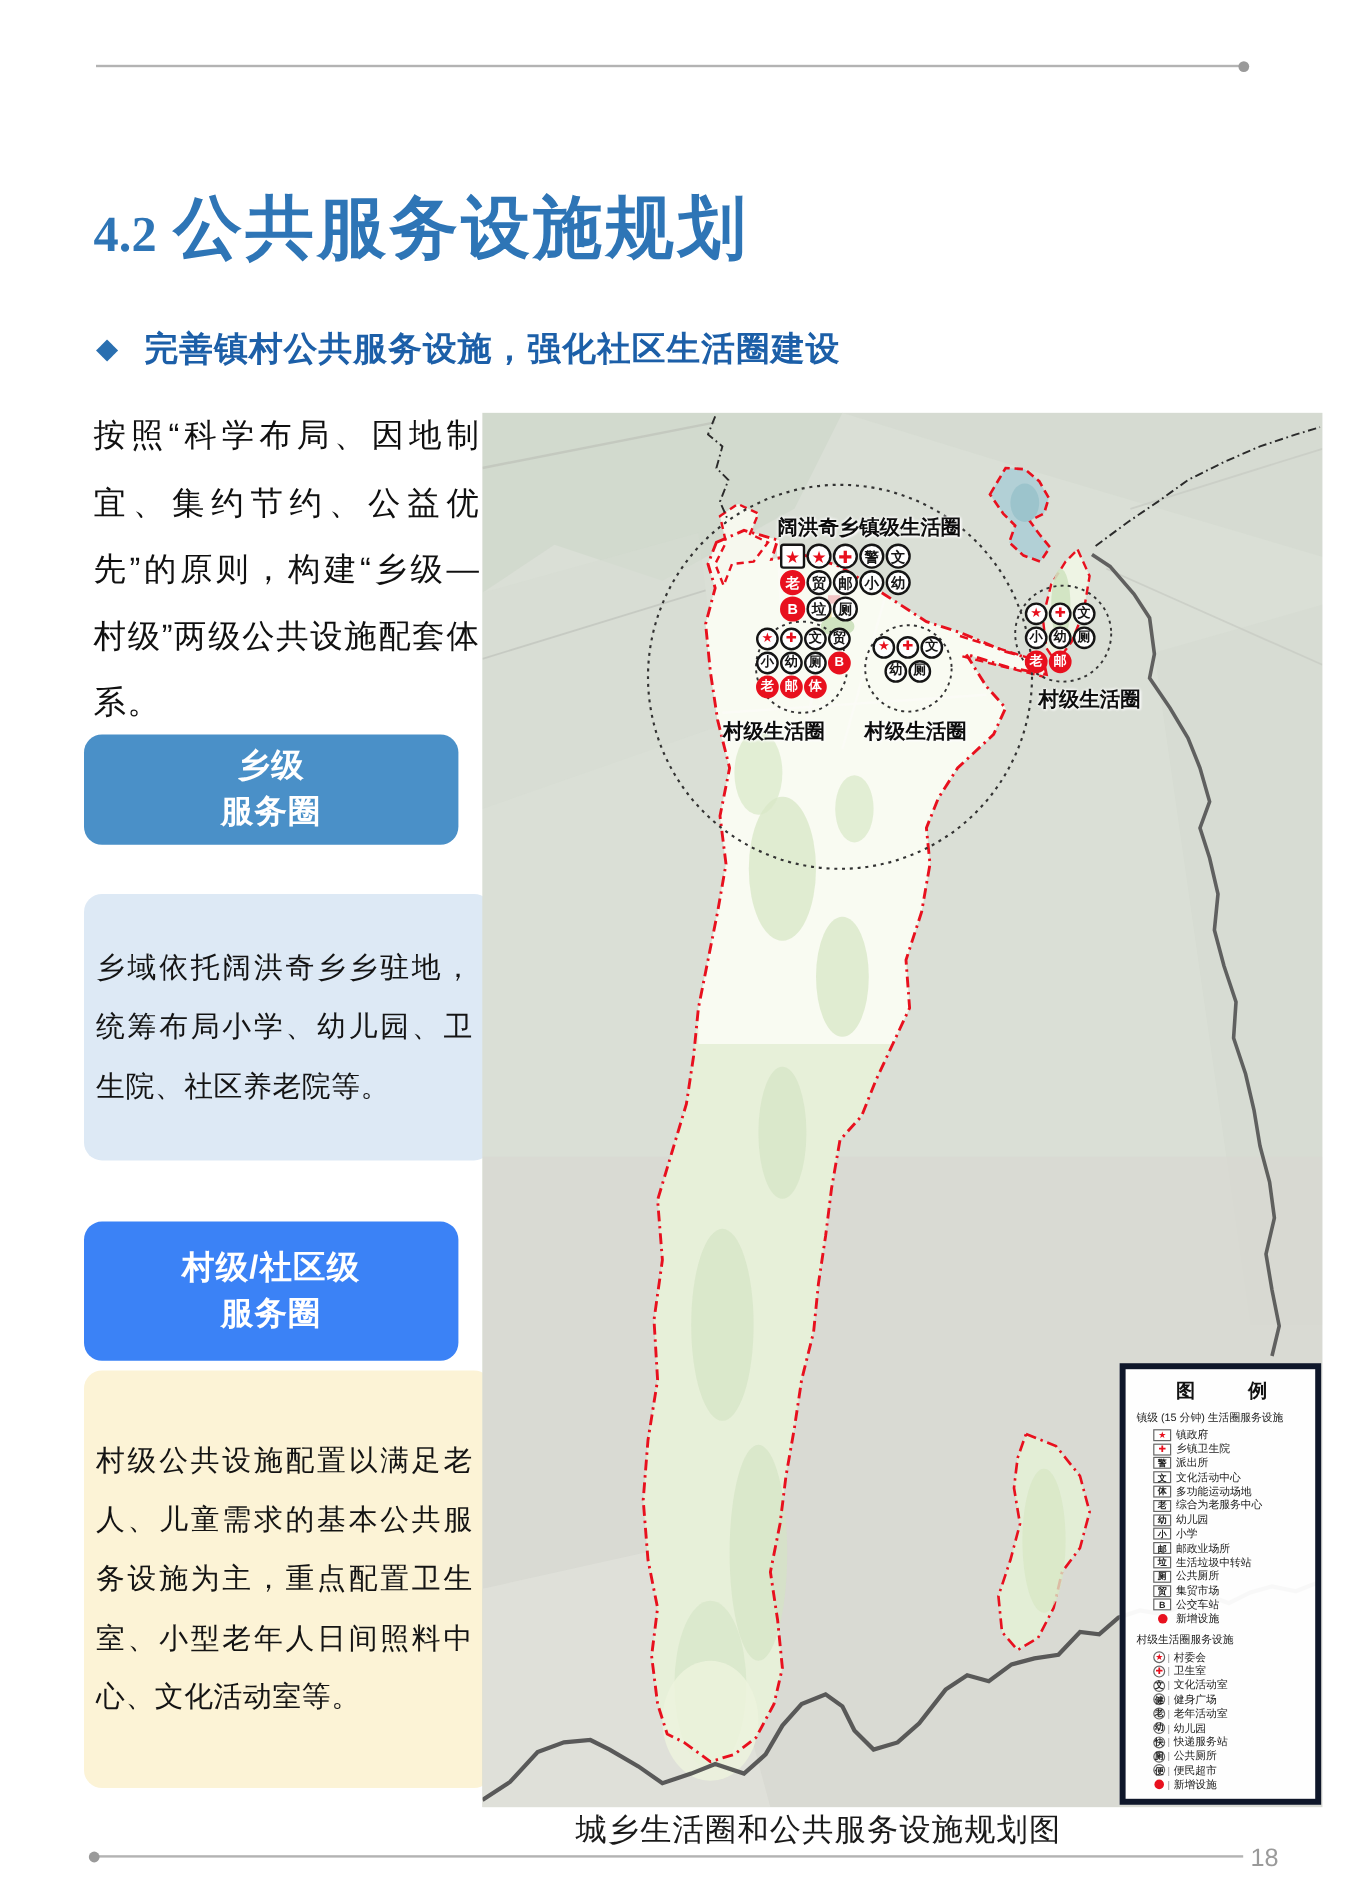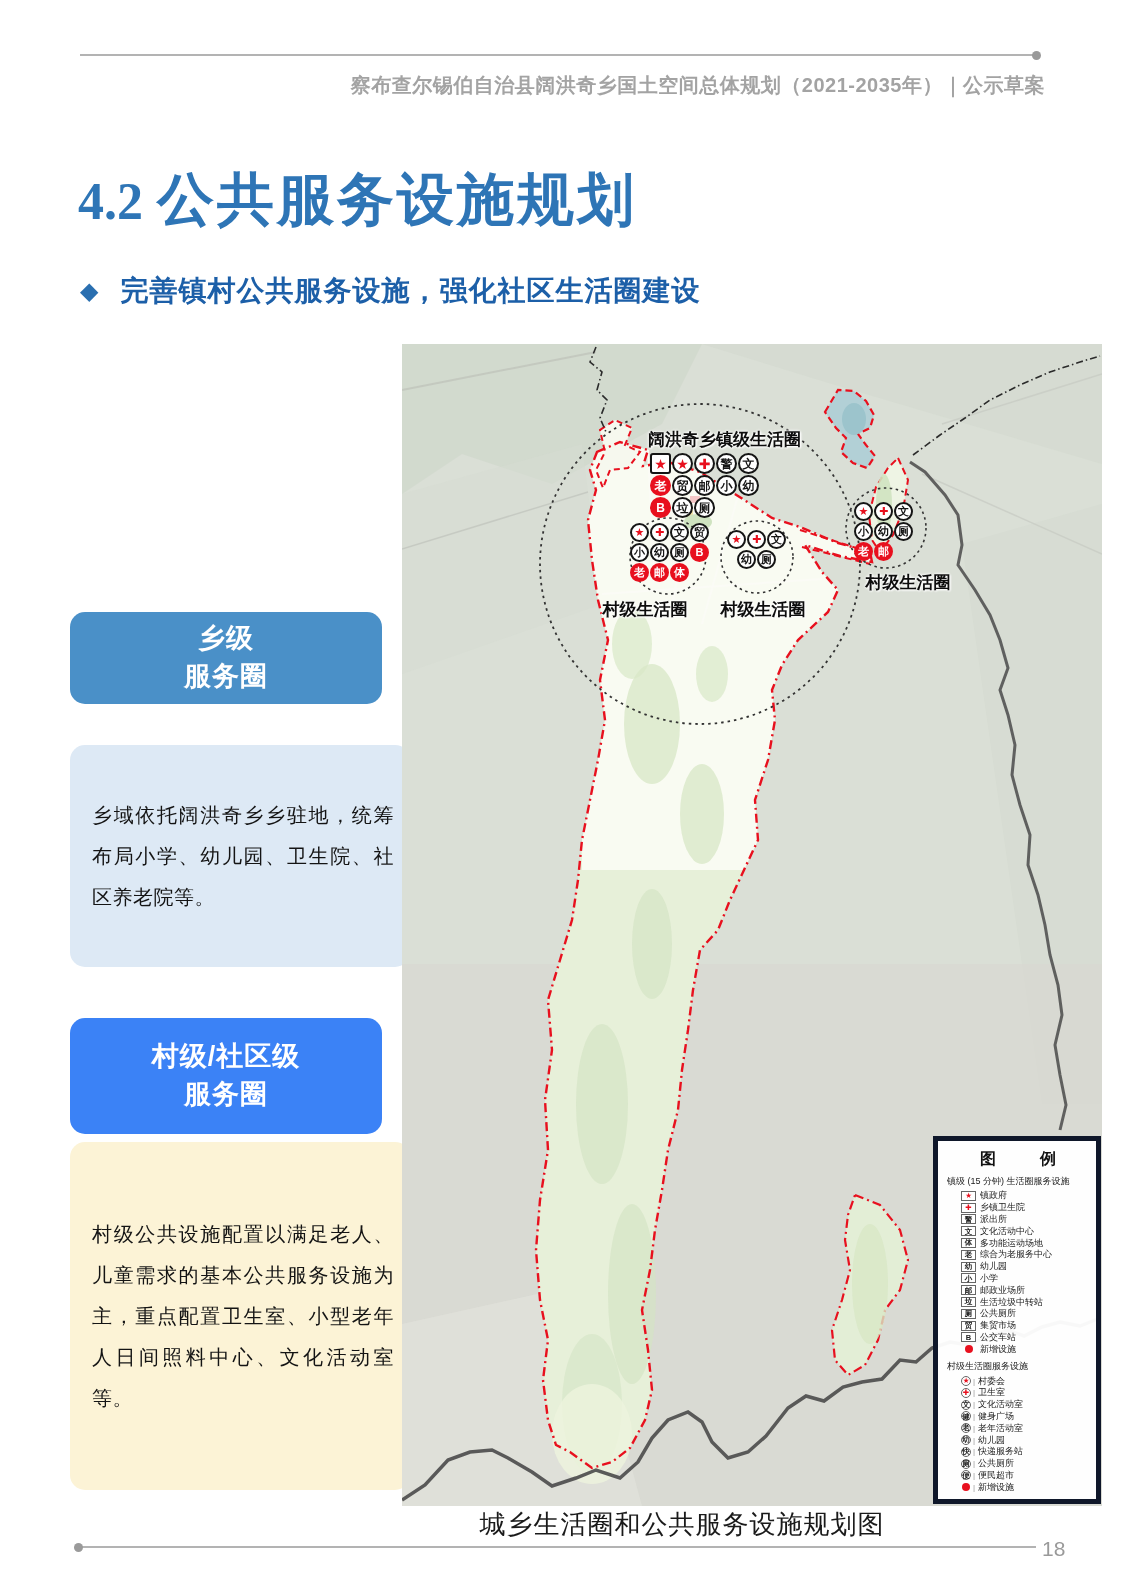--- a/index.html
+++ b/index.html
@@ -6,36 +6,36 @@
   .page{position:relative;width:1122px;height:1587px;margin:0 auto;background:#ffffff;
         font-family:"Liberation Sans","DejaVu Sans",sans-serif;overflow:hidden;}
   
   .rule{position:absolute;height:2px;background:#b3b3b3;}
   .rule-dot{position:absolute;width:9px;height:9px;border-radius:50%;background:#9a9a9a;}
   .doc-header{position:absolute;top:72px;right:77px;font-size:20px;font-weight:bold;
               color:#a3a3a3;letter-spacing:.5px;white-space:nowrap;}
   .page-num{position:absolute;top:1537px;left:1042px;font-size:21px;color:#9a9a9a;}
   
   .title{position:absolute;left:78px;top:148px;display:flex;align-items:baseline;color:#2e75b6;}
-  .title .num{font-family:"Liberation Serif","DejaVu Serif",serif;font-weight:bold;font-size:52px;margin-top:24px;}
+  .title .num{font-family:"Liberation Serif","DejaVu Serif",serif;font-weight:bold;font-size:42px;margin-top:24px;}
   .title .cn{font-family:"Liberation Serif","DejaVu Serif",serif;font-weight:bold;font-size:57px;
              margin-left:14px;letter-spacing:3px;}
   .subtitle{position:absolute;left:80px;top:272px;display:flex;align-items:center;}
   .subtitle .diamond{font-size:24px;color:#2a6fb0;margin-right:22px;line-height:1;}
   .subtitle .txt{font-size:28px;font-weight:bold;color:#1c5fa8;letter-spacing:1px;}
   
   .intro{position:absolute;left:78px;top:336px;width:322px;font-size:27px;line-height:2.06;
          color:#101010;text-align:justify;letter-spacing:1px;}
   
   .card-head{position:absolute;left:70px;width:312px;border-radius:15px;display:flex;
              flex-direction:column;align-items:center;justify-content:center;
              color:#fff;font-weight:bold;font-size:27px;line-height:1.4;letter-spacing:1px;}
   .card-body{position:absolute;left:70px;width:340px;border-radius:15px;display:flex;
-             align-items:center;box-sizing:border-box;padding:20px 16px 20px 22px;
-             font-size:20px;line-height:2.05;color:#141414;text-align:justify;letter-spacing:.5px;}
+             align-items:center;box-sizing:border-box;padding:20px 16px 20px 10px;
+             font-size:24px;line-height:2.05;color:#141414;text-align:justify;letter-spacing:.5px;}
   .ch-blue{top:612px;height:92px;background:#4a90c8;}
   .cb-blue{top:745px;height:222px;background:#dde9f5;}
   .ch-yellow{top:1018px;height:116px;background:#3b82f6;}
   .cb-yellow{top:1142px;height:348px;background:#fcf3d6;}
   
   .map{position:absolute;left:402px;top:344px;width:700px;height:1162px;background:#dadfd6;overflow:hidden;}
   .map svg{position:absolute;left:0;top:0;}
   .map-label{position:absolute;font-weight:bold;font-size:17px;color:#0d0d0d;text-align:center;
              white-space:nowrap;text-shadow:0 0 3px #fff,0 0 3px #fff,1px 1px 2px #fff;}
   .cluster{position:absolute;}
@@ -69,32 +69,32 @@
   .map-caption{position:absolute;left:402px;top:1507px;width:560px;text-align:center;
                font-size:26px;color:#1a1a1a;letter-spacing:1px;}
 </style>
 </head>
 <body>
 
 <div class="page">
 
   <div class="rule" style="left:80px;top:54px;width:956px;"></div>
   <div class="rule-dot" style="left:1032px;top:51px;"></div>
-  <div class="doc-header">察布查尔锡伯自治县阔洪奇乡国土空间总体规划（2021-2035年）｜公示草案</div>
 
   <div class="title">
     <span class="num">4.2</span>
     <span class="cn">公共服务设施规划</span>
   </div>
 
   <div class="subtitle">
     <span class="diamond">◆</span>
     <span class="txt">完善镇村公共服务设施，强化社区生活圈建设</span>
   </div>
 
+  <div class="intro">按照“科学布局、因地制宜、集约节约、公益优先”的原则，构建“乡级—村级”两级公共设施配套体系。</div>
 
   <div class="card-head ch-blue">
     <span>乡级</span>
     <span>服务圈</span>
   </div>
   <div class="card-body cb-blue">
     <span>乡域依托阔洪奇乡乡驻地，统筹布局小学、幼儿园、卫生院、社区养老院等。</span>
   </div>
 
   <div class="card-head ch-yellow">

